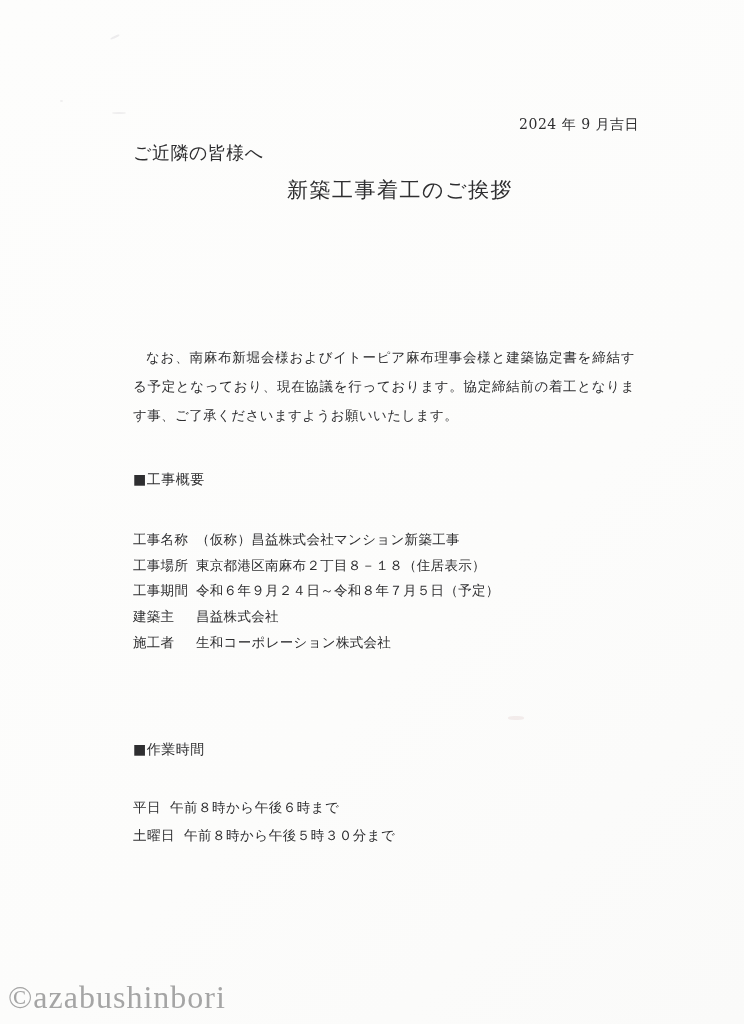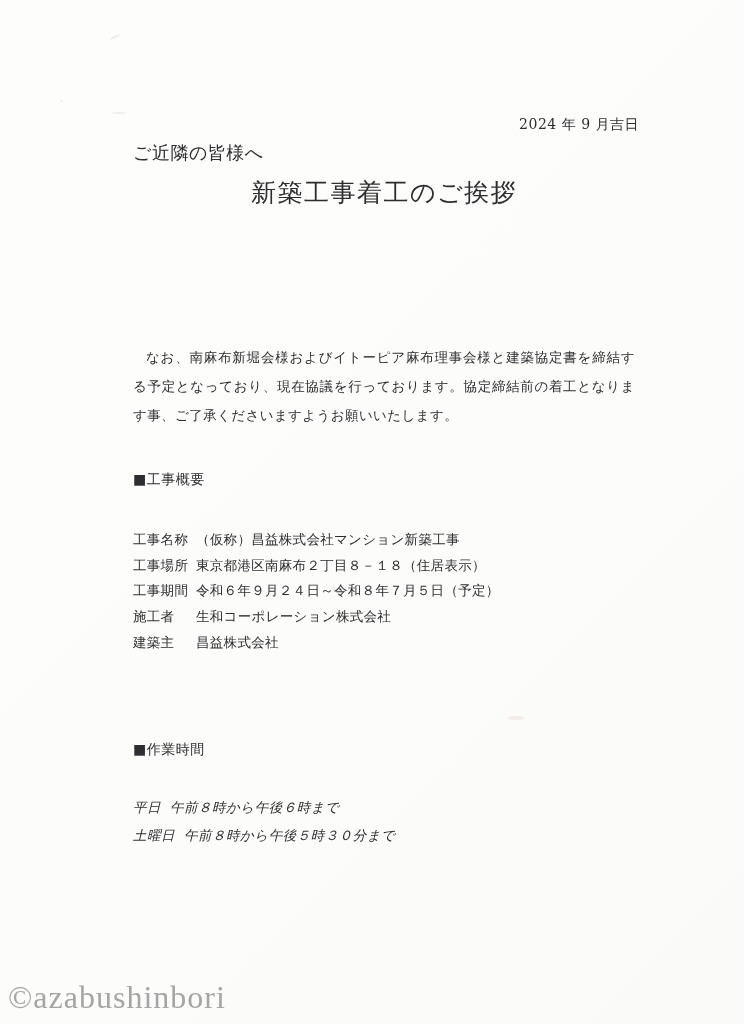--- a/index.html
+++ b/index.html
@@ -22,23 +22,23 @@
   }
   .date {
     position: absolute; top: 116px; right: -4px;
     font-size: 14px; letter-spacing: 0.5px;
   }
   .recipient {
     position: absolute; top: 141px; left: 0;
     font-size: 18px; letter-spacing: 0.5px;
   }
   .doc-title {
-    position: absolute; top: 176px; left: 0; width: 100%;
+    position: absolute; top: 176px; left: 16px; width: 100%;
     text-align: center;
-    font-size: 25px; letter-spacing: 1.5px;
+    font-size: 21px; letter-spacing: 1.5px;
     font-weight: 500;
   }
   .para {
     position: absolute; left: 0; width: 100%;
     font-size: 13.5px; line-height: 29px; letter-spacing: 0.4px;
     text-align: justify;
   }
   .para-1 { top: 243px; text-indent: 27px; }
   .para-2 { top: 343px; text-indent: 13px; }
   .section-heading {
@@ -50,21 +50,21 @@
   .overview-rows {
     position: absolute; top: 527px; left: 0; width: 100%;
     font-size: 13.5px; line-height: 25.7px; letter-spacing: 0.3px;
   }
   .overview-rows .row .label {
     display: inline-block; width: 63px;
     vertical-align: top;
   }
   .hours-rows {
     position: absolute; top: 794px; left: 0; width: 100%;
-    font-size: 13.5px; line-height: 27.5px; letter-spacing: 0.5px; font-style: italic;
+    font-size: 13.5px; line-height: 27.5px; letter-spacing: 0.5px;
   }
   .hours-rows .row .label { margin-right: 9px; }
   .watermark {
     position: absolute; left: 8px; top: 979px;
     font-family: Liberation Serif, serif;
     font-size: 32px; color: #a5a5a5; letter-spacing: 1px;
   }
   
   .speck { position: absolute; background: #cfccd2; border-radius: 50%; }
   .speck-a { left: 110px; top: 36px;  width: 10px; height: 2px; opacity: .35; transform: rotate(-25deg); }
@@ -98,24 +98,24 @@
       <div class="row">
         <span class="label">工事名称</span><span class="value">（仮称）昌益株式会社マンション新築工事</span>
       </div>
       <div class="row">
         <span class="label">工事場所</span><span class="value">東京都港区南麻布２丁目８－１８（住居表示）</span>
       </div>
       <div class="row">
         <span class="label">工事期間</span><span class="value">令和６年９月２４日～令和８年７月５日（予定）</span>
       </div>
       <div class="row">
-        <span class="label">施工者</span><span class="value">生和コーポレーション株式会社</span>
+        <span class="label">建築主</span><span class="value">昌益株式会社</span>
       </div>
       <div class="row">
-        <span class="label">建築主</span><span class="value">昌益株式会社</span>
+        <span class="label">施工者</span><span class="value">生和コーポレーション株式会社</span>
       </div>
     </div>
 
     <div class="section-heading heading-hours">■作業時間</div>
 
     <div class="hours-rows">
       <div class="row">
         <span class="label">平日</span><span class="value">午前８時から午後６時まで</span>
       </div>
       <div class="row">

